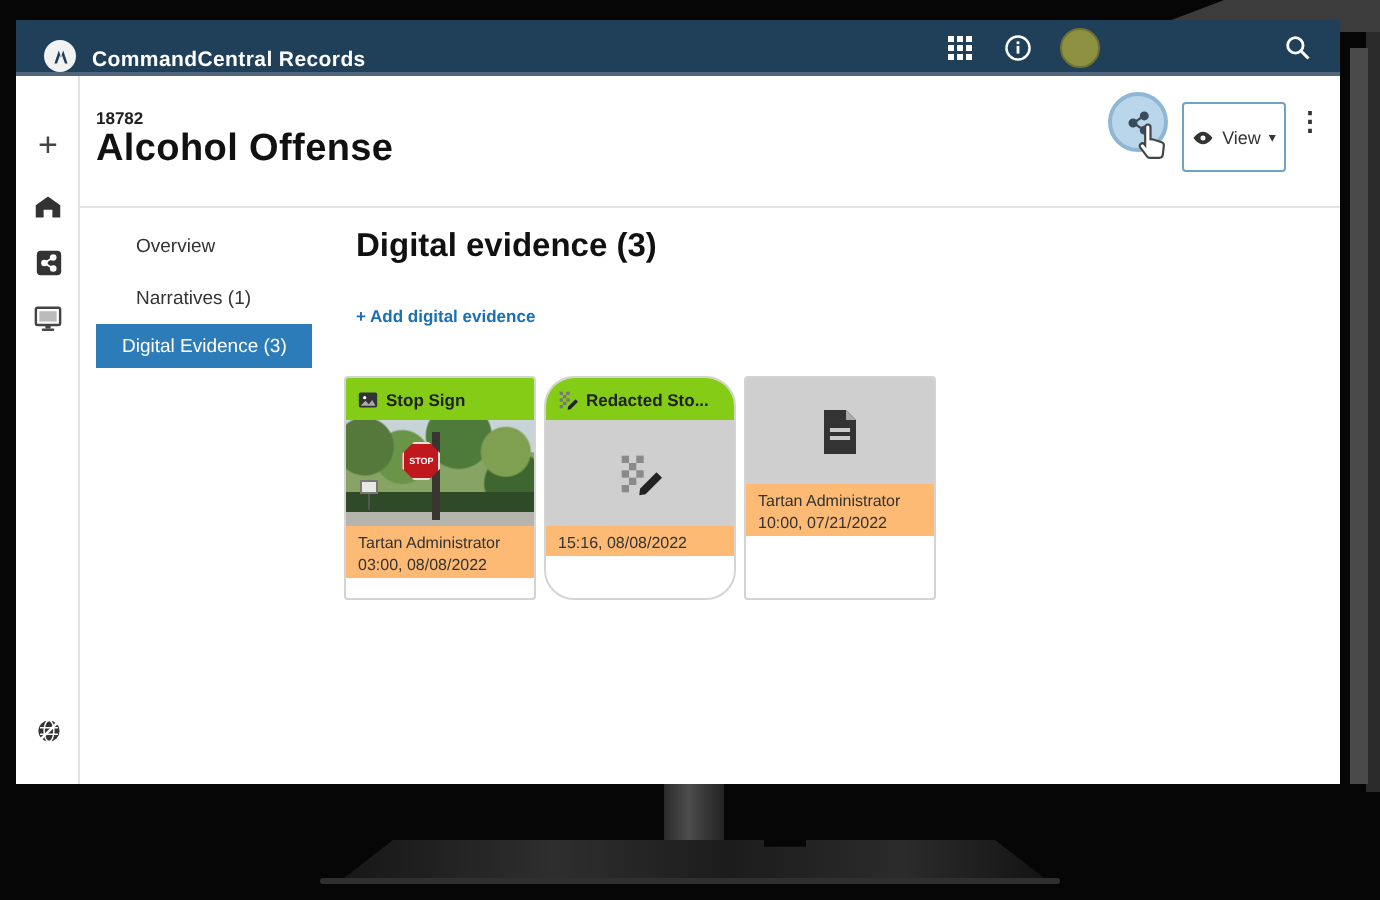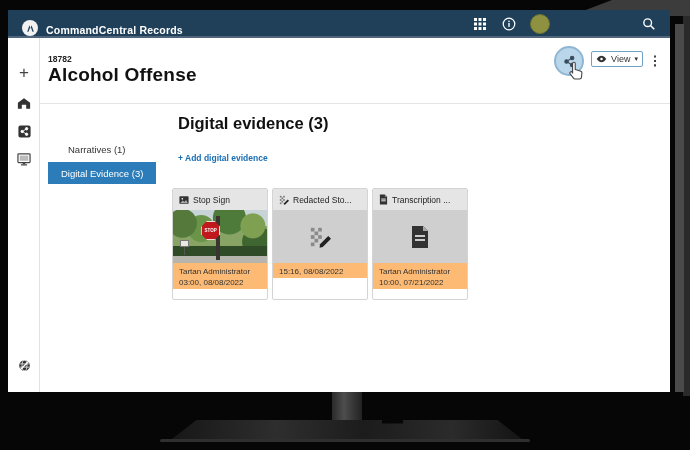--- a/index.html
+++ b/index.html
@@ -42,40 +42,40 @@
   
   .rec-id { position:absolute; left:40px; top:44px; font-size:8.5px; font-weight:bold; color:#222; }
   .rec-title { position:absolute; left:40px; top:54px; font-size:19px; font-weight:bold; color:#111; letter-spacing:.2px; }
   .rec-dates { position:absolute; left:40px; top:80px; font-size:8.5px; color:#444; }
   .header-divider { position:absolute; left:32px; top:93px; width:630px; height:1px; background:#e4e4e4; }
 
   
   .share-circle { position:absolute; left:546px; top:36px; width:30px; height:30px; border-radius:50%;
     background:#b9d6ea; border:2px solid #8fb6d2; display:flex; align-items:center; justify-content:center; cursor:pointer; }
   .hand-cursor { position:absolute; left:558px; top:50px; width:20px; height:22px; pointer-events:none; }
-  .view-btn { position:absolute; left:583px; top:41px; width:52px; height:16px; background:#fff;
+  .view-btn { position:absolute; left:583px; top:41px; width:52px; height:35px; background:#fff;
     border:1px solid #6ea3c6; border-radius:2px; display:flex; align-items:center; justify-content:center;
     gap:4px; font-size:9px; color:#333; cursor:pointer; }
   .kebab { position:absolute; left:640px; top:40px; width:14px; height:20px; display:flex; align-items:center;
     justify-content:center; font-size:13px; color:#333; cursor:pointer; letter-spacing:0; font-weight:bold; }
 
   
   .nav-item { position:absolute; left:40px; width:108px; height:22px; display:flex; align-items:center;
     padding-left:20px; font-size:9.5px; color:#333; cursor:pointer; }
   .nav-item.sel { background:#2b7cb8; color:#fff; padding-left:13px; }
 
   
   .main-heading { position:absolute; left:170px; top:104px; font-size:16.5px; font-weight:bold; color:#111; }
   .add-link { position:absolute; left:170px; top:143px; font-size:8.5px; font-weight:bold; color:#1a6fb5; cursor:pointer; }
 
   
   .card { position:absolute; top:178px; width:96px; height:112px; background:#fff;
     border:1px solid #d4d4d4; border-radius:2px; overflow:hidden; cursor:pointer; }
   .card-h { height:21px; display:flex; align-items:center; gap:4px; padding-left:6px;
-    font-size:8.5px; font-weight:normal; color:#222; background:#e5e5e5; white-space:nowrap; }
+    font-size:8.5px; font-weight:bold; color:#222; background:#84cc16; white-space:nowrap; }
   .card-body { height:53px; background:#cfcfcf; display:flex; align-items:center; justify-content:center; }
   .card-f { padding:4px 6px 0 6px; font-size:8px; color:#333; line-height:1.35; background:#fdba74; }
 
   
   .photo { width:100%; height:100%; position:relative; overflow:hidden;
     background:
       radial-gradient(circle at 85% 30%, #7fa050 0 12px, transparent 13px),
       radial-gradient(circle at 10% 25%, #55793a 0 14px, transparent 15px),
       radial-gradient(circle at 60% 15%, #4e7a3a 0 16px, transparent 17px),
       radial-gradient(circle at 30% 35%, #6a9447 0 13px, transparent 14px),
@@ -209,20 +209,23 @@
     <div class="view-btn">
       <svg width="11" height="8" viewBox="0 0 14 9">
           <path d="M7 0.5 C3.5 0.5 1 4.5 1 4.5 S3.5 8.5 7 8.5 13 4.5 13 4.5 10.5 0.5 7 0.5 Z" fill="#333"></path>
           <circle cx="7" cy="4.5" r="1.6" fill="#fff"></circle>
         </svg>
       <span>View</span>
       <span style="font-size:7px;">▾</span>
     </div>
     <div class="kebab">⋮</div>
 
+    <div class="nav-item" style="top:102px;">
+        <span>Overview</span>
+      </div>
     <div class="nav-item" style="top:128px;">
         <span>Narratives (1)</span>
       </div>
     <div class="nav-item sel" style="top:152px;">
         <span>Digital Evidence (3)</span>
       </div>
 
     <div class="main-heading">Digital evidence (3)</div>
     <div class="add-link">+ Add digital evidence</div>
 
@@ -246,21 +249,21 @@
               <span>STOP</span>
             </div>
         </div>
       </div>
       <div class="card-f">
         <div>Tartan Administrator</div>
         <div>03:00, 08/08/2022</div>
       </div>
     </div>
 
-    <div class="card" style="left:264px;">
+    <div class="card" style="left:264px;border-radius:15px;">
       <div class="card-h">
         <svg width="10" height="10" viewBox="0 0 12 12">
             <g fill="#777">
               <rect x="1" y="1" width="2" height="2"></rect>
               <rect x="5" y="1" width="2" height="2"></rect>
               <rect x="3" y="3" width="2" height="2"></rect>
               <rect x="1" y="5" width="2" height="2"></rect>
               <rect x="5" y="5" width="2" height="2"></rect>
               <rect x="3" y="7" width="2" height="2"></rect>
               <rect x="1" y="9" width="2" height="2"></rect>
@@ -283,29 +286,20 @@
             <path d="M6 10 L10.5 5.5 L12 7 L7.5 11.5 L5.8 11.8 Z" fill="#222"></path>
           </svg>
       </div>
       <div class="card-f">
         <div>15:16, 08/08/2022</div>
         <div></div>
       </div>
     </div>
 
     <div class="card" style="left:364px;">
-      <div class="card-h">
-        <svg width="9" height="11" viewBox="0 0 10 12">
-            <path d="M1 0.5 h5.5 L9 3 v8.5 H1 Z" fill="#333"></path>
-            <path d="M6.5 0.5 L9 3 H6.5 Z" fill="#999"></path>
-            <rect x="2.5" y="5" width="5" height="1" fill="#fff"></rect>
-            <rect x="2.5" y="7" width="5" height="1" fill="#fff"></rect>
-          </svg>
-        <span>Transcription ...</span>
-      </div>
       <div class="card-body">
         <svg width="20" height="24" viewBox="0 0 10 12">
             <path d="M1 0.5 h5.5 L9 3 v8.5 H1 Z" fill="#333"></path>
             <path d="M6.5 0.5 L9 3 H6.5 Z" fill="#aaa"></path>
             <rect x="2.5" y="5" width="5" height="1" fill="#ccc"></rect>
             <rect x="2.5" y="7" width="5" height="1" fill="#ccc"></rect>
           </svg>
       </div>
       <div class="card-f">
         <div>Tartan Administrator</div>

